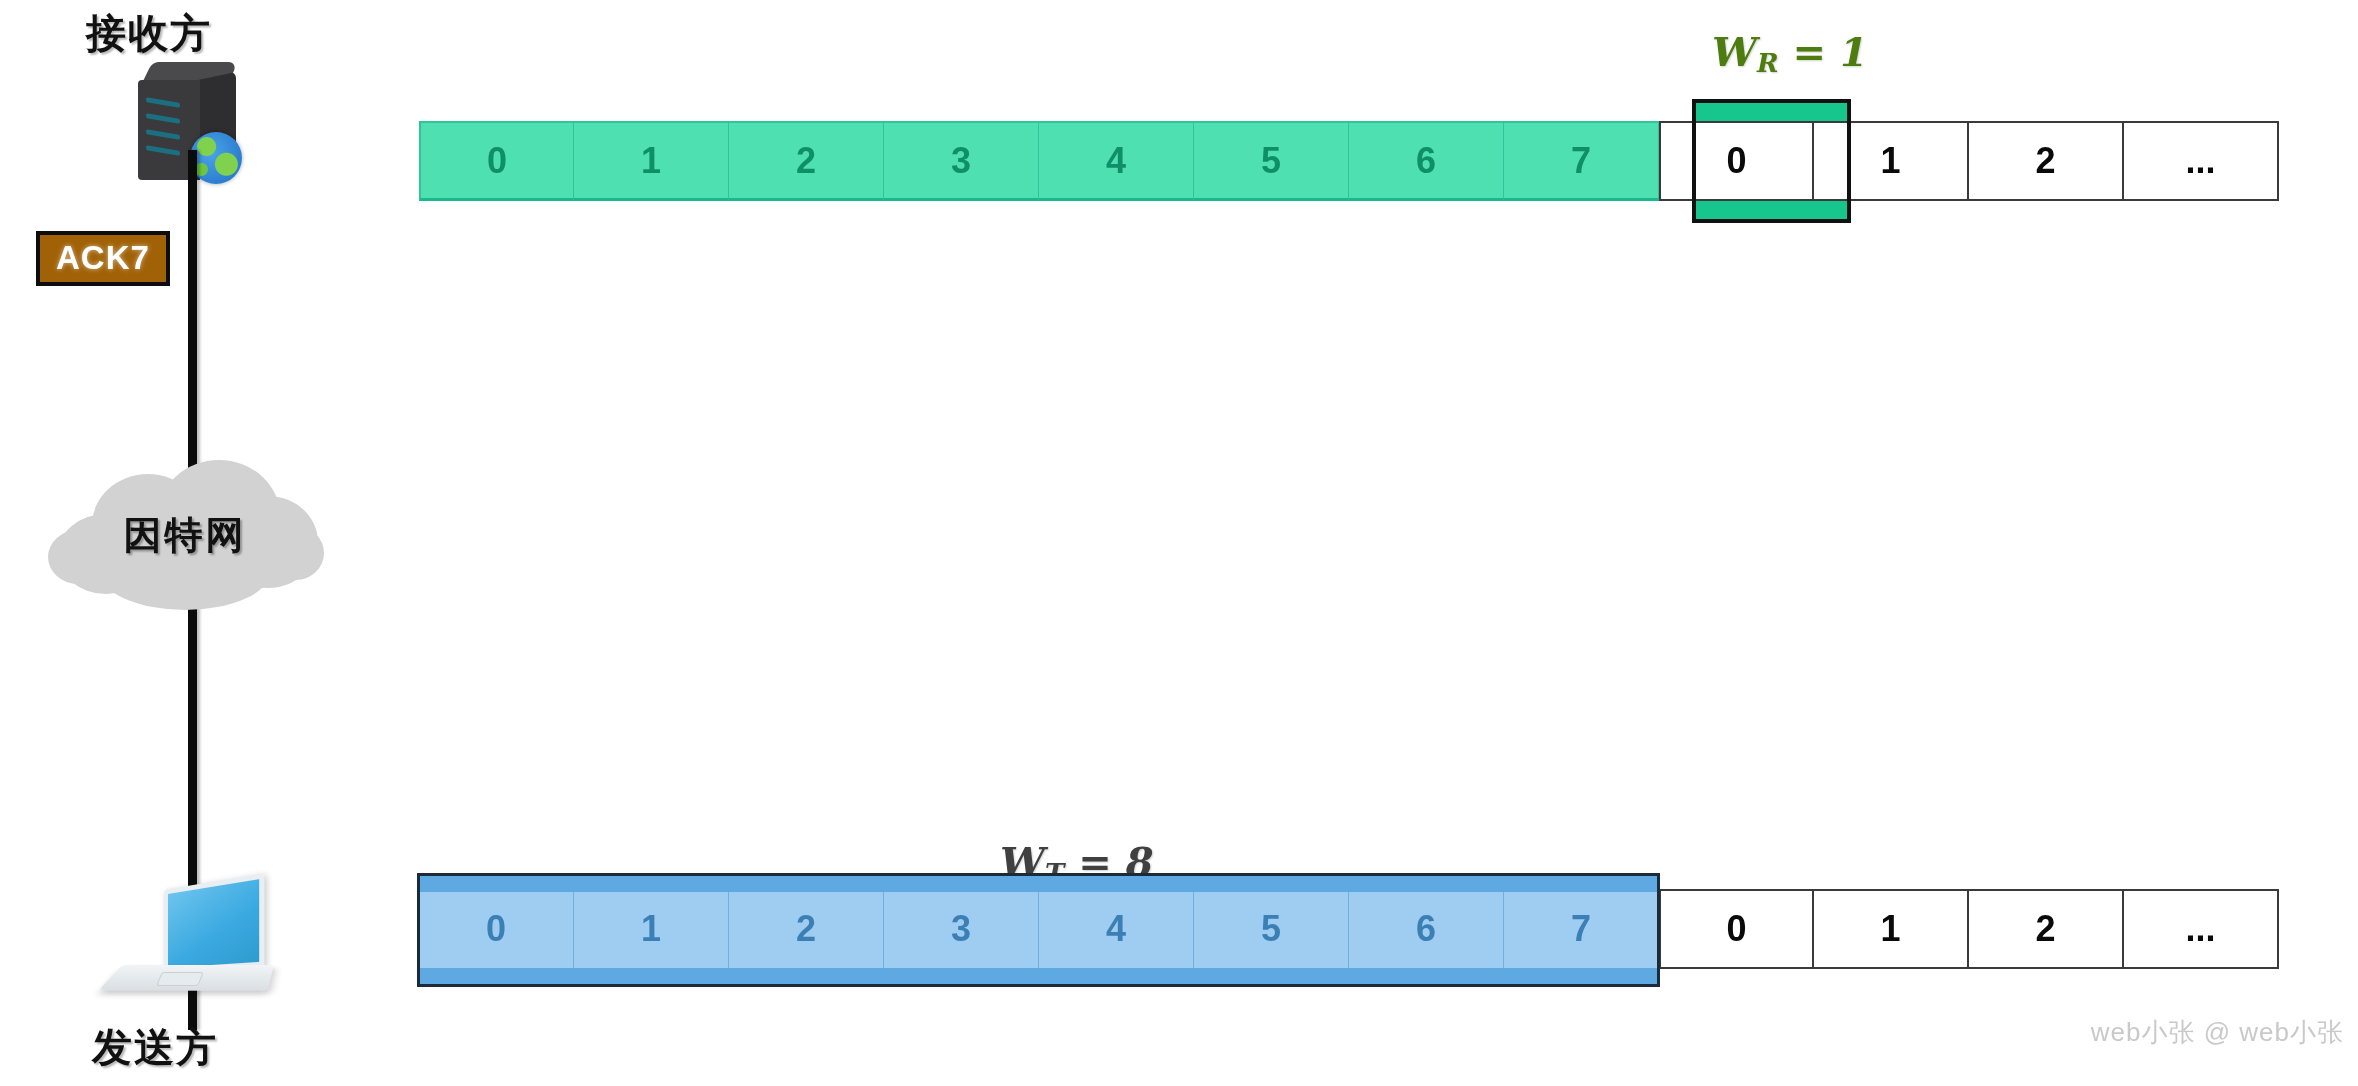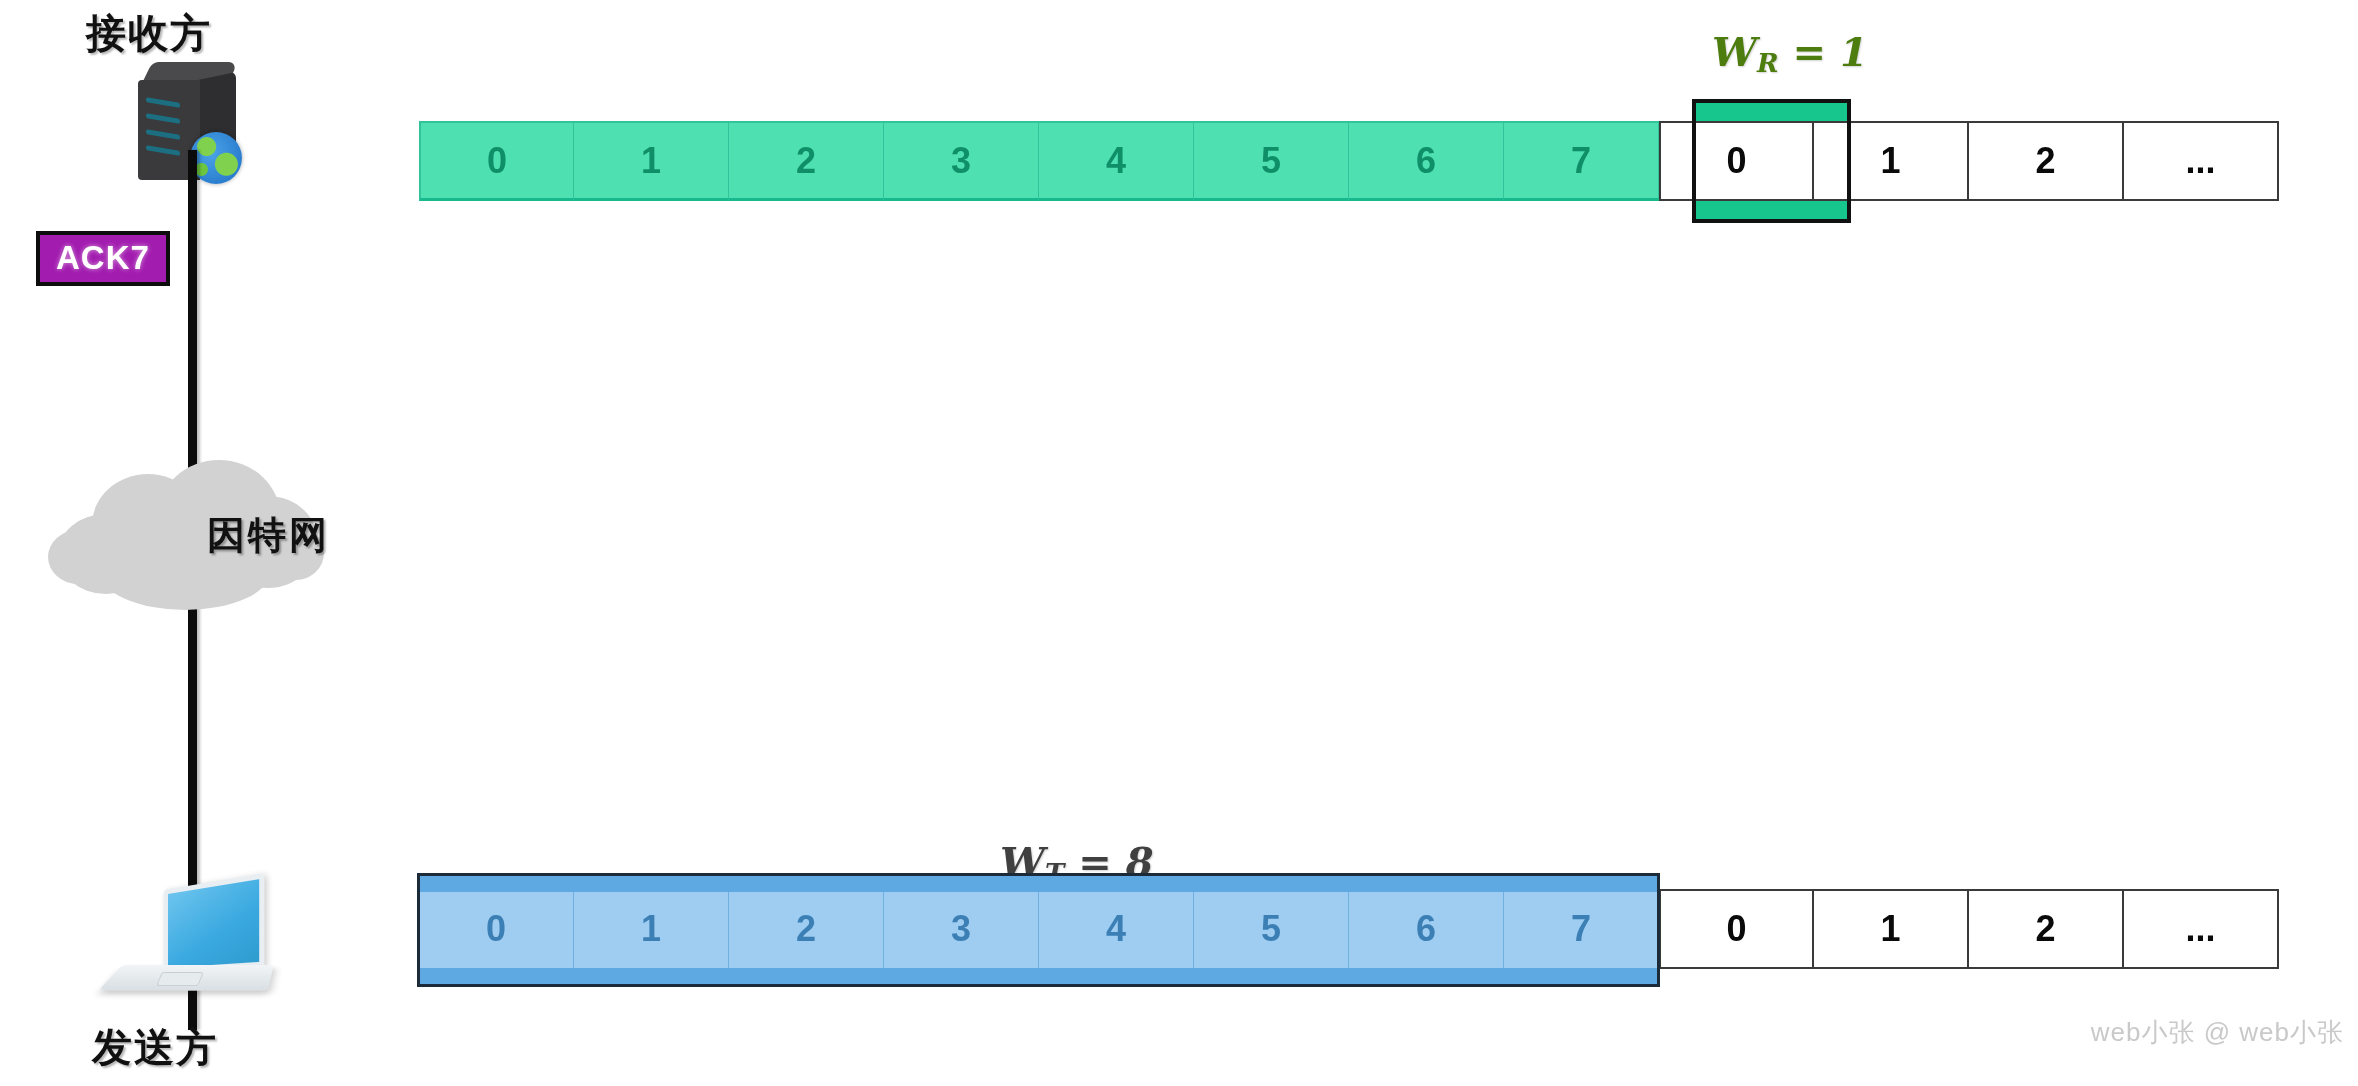--- a/index.html
+++ b/index.html
@@ -60,34 +60,34 @@
       radial-gradient(circle at 70% 62%, #7fd14e 0 11px, transparent 12px),
       radial-gradient(circle at 22% 72%, #6cc63f 0 6px, transparent 7px),
       radial-gradient(circle at 40% 40%, #4aa3e8 0%, #1f6fc4 100%);
     box-shadow: 0 0 4px rgba(0,0,0,.35);
   }
 
   
   #ack-badge {
     position: absolute; left: 36px; top: 231px;
     padding: 6px 16px 8px;
-    background: #a21caf;
+    background: #a16207;
     border: 4px solid #0d0d0d;
     color: #ffffff;
     font-size: 33px; font-weight: 700; letter-spacing: 1px;
     line-height: 1;
     text-shadow: 0 0 5px rgba(255,255,255,.55);
   }
 
   
   #cloud { position: absolute; left: 40px; top: 452px; width: 290px; height: 180px; }
   .puff { position: absolute; background: #d2d2d2; border-radius: 50%; }
   #cloud-text {
     position: absolute; left: 0; top: 58px; width: 290px;
-    text-align: right;
+    text-align: center;
     font-size: 38px; font-weight: 700; color: #111;
     letter-spacing: 3px;
     text-shadow: 2px 2px 2px rgba(0,0,0,.3);
     z-index: 3;
   }
 
   
   #laptop-icon { position: absolute; left: 105px; top: 880px; width: 180px; height: 130px; }
   .lap-screen {
     position: absolute; left: 52px; top: 2px; width: 108px; height: 88px;

